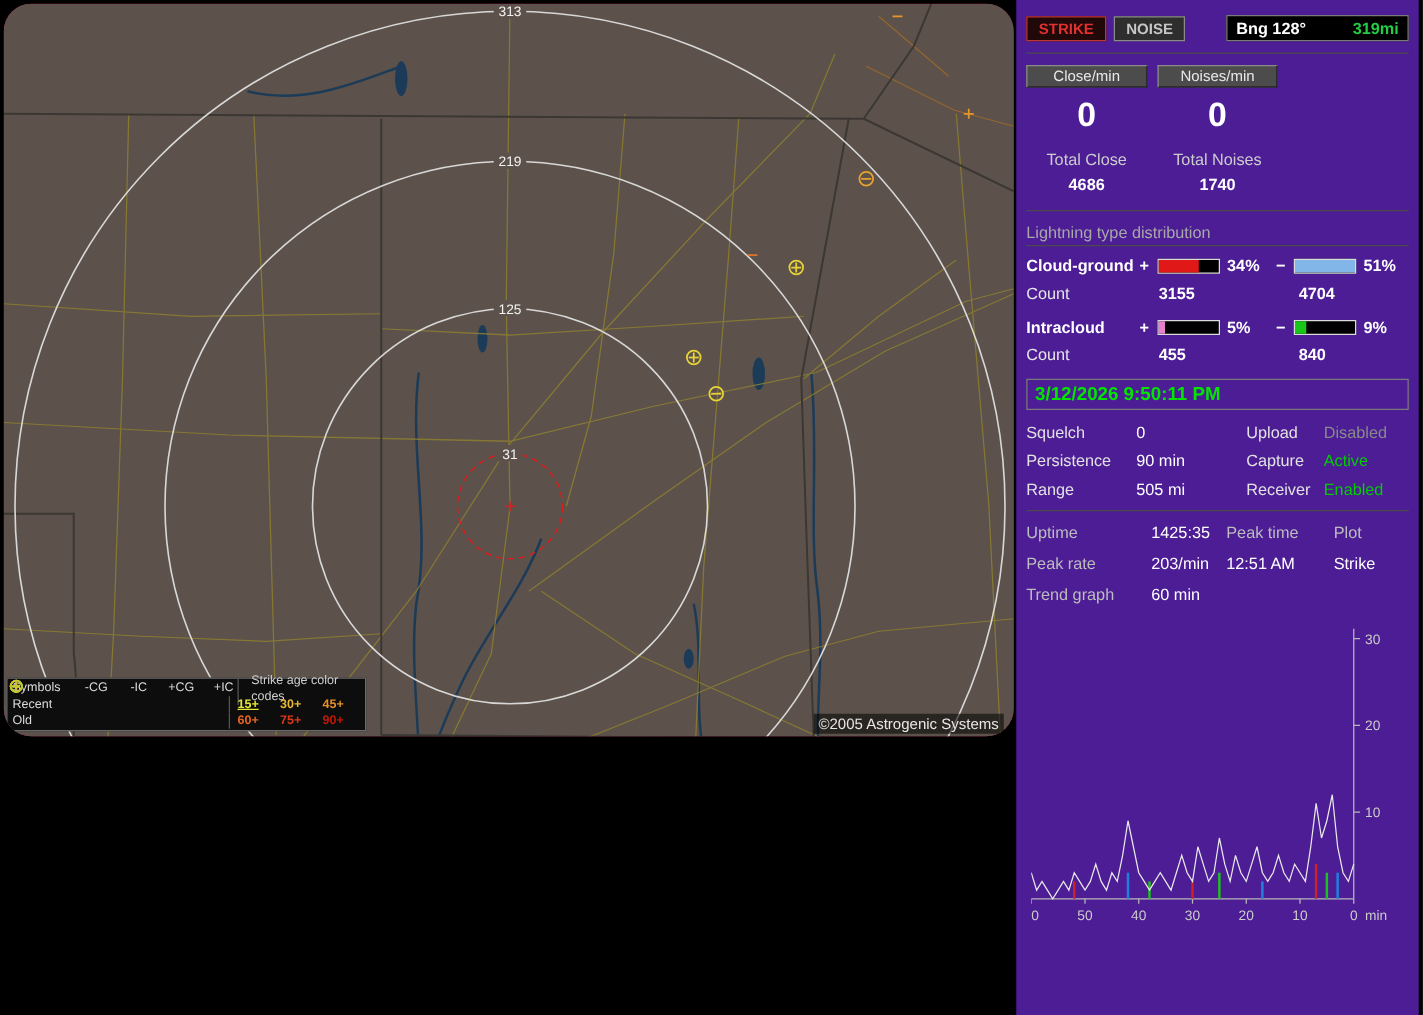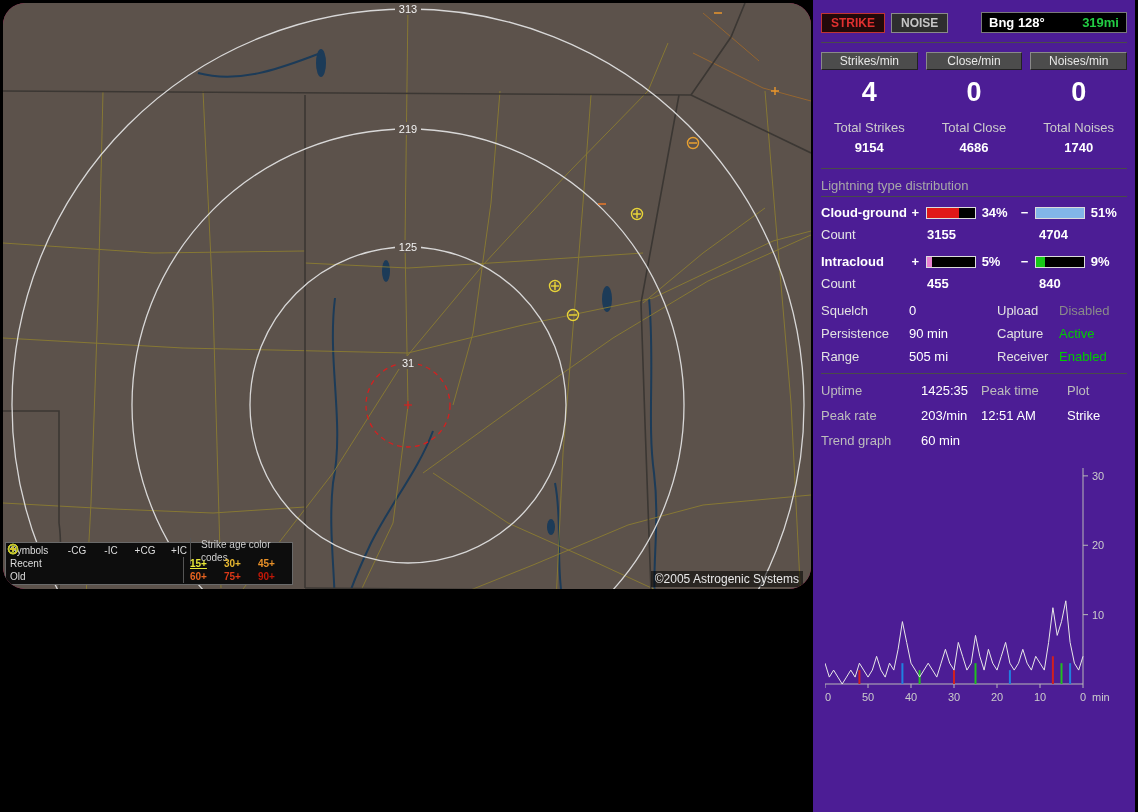--- a/index.html
+++ b/index.html
@@ -431,26 +431,20 @@
       <div class="bng">
         <span>Bng 128°</span>
         <span class="bng-v">319mi</span>
       </div>
     </div>
 
     <div class="hr"></div>
 
     <div class="rates">
       <div>
-        <button class="rate-btn">Strikes/min</button>
-        <div class="rate-num">4</div>
-        <div class="total-lbl">Total Strikes</div>
-        <div class="total-val">9154</div>
-      </div>
-      <div>
         <button class="rate-btn">Close/min</button>
         <div class="rate-num">0</div>
         <div class="total-lbl">Total Close</div>
         <div class="total-val">4686</div>
       </div>
       <div>
         <button class="rate-btn">Noises/min</button>
         <div class="rate-num">0</div>
         <div class="total-lbl">Total Noises</div>
         <div class="total-val">1740</div>
@@ -495,20 +489,21 @@
           </span>
         <span class="pct">9%</span>
       </div>
       <div class="count-row">
         <span class="c0">Count</span>
         <span class="c1">455</span>
         <span class="c2">840</span>
       </div>
     </div>
 
+    <div class="dtbox">3/12/2026 9:50:11 PM</div>
 
     <div class="status">
       <span class="k">Squelch</span>
       <span>0</span>
       <span class="k">Upload</span>
       <span style="color: rgb(138, 138, 138);">Disabled</span>
 
       <span class="k">Persistence</span>
       <span>90 min</span>
       <span class="k">Capture</span>

